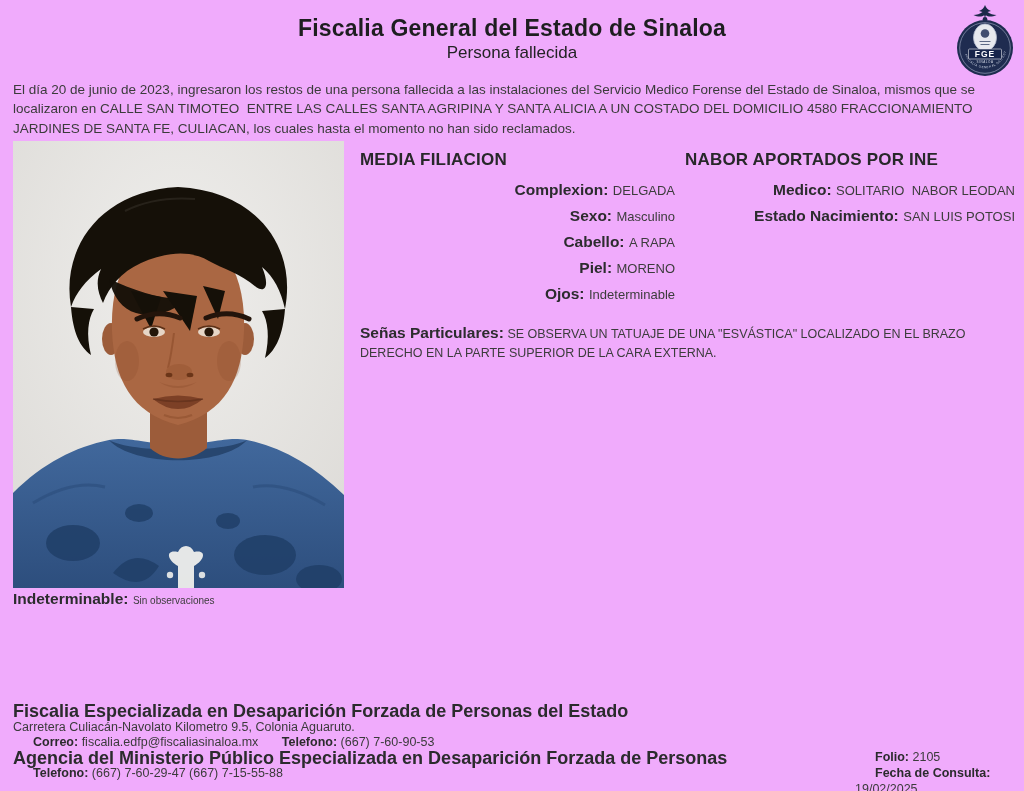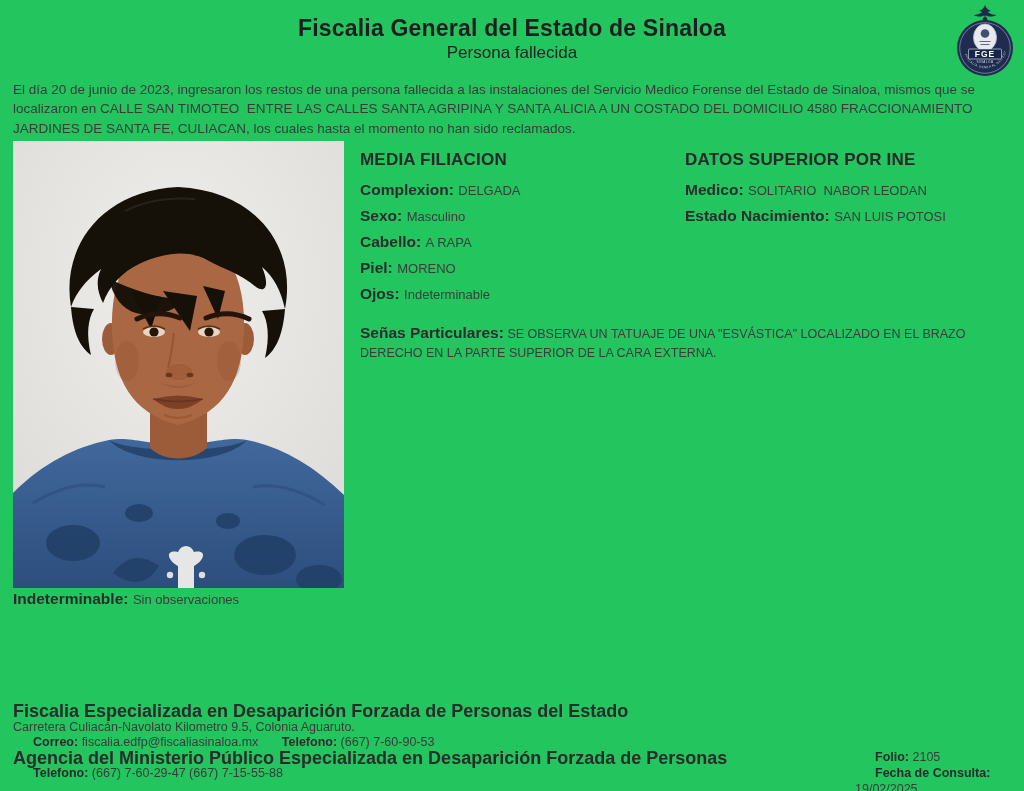--- a/index.html
+++ b/index.html
@@ -1,18 +1,18 @@
 <!DOCTYPE html>
 <html><head>
 <meta charset="utf-8">
 <style>
   * { margin:0; padding:0; box-sizing:border-box; }
   html,body { background:#ffffff; }
   #page {
-    position:relative; width:1024px; height:791px; background:#22c55e;
+    position:relative; width:1024px; height:791px; background:#f0abfc;
     font-family:"Liberation Sans", sans-serif; color:#3b3b3b; overflow:hidden;
   }
   .page-title {
     position:absolute; top:15px; left:0; width:100%; text-align:center;
     font-size:23px; font-weight:700; color:#1e1e20; letter-spacing:.2px;
   }
   .page-subtitle {
     position:absolute; top:43px; left:0; width:100%; text-align:center;
     font-size:17px; font-weight:400; color:#232325;
   }
@@ -21,32 +21,32 @@
     position:absolute; left:13px; top:80px; width:999px;
     font-size:13.5px; line-height:1.43; color:#3b3b3b; white-space:pre-wrap;
   }
   .photo-frame { position:absolute; left:13px; top:141px; width:331px; height:447px; }
   .photo-frame svg { display:block; width:100%; height:100%; }
 
   .col { position:absolute; top:150px; }
   .col-media { left:360px; width:315px; }
   .col-ine  { left:685px; width:330px; }
   .col-heading { font-size:17px; font-weight:700; color:#28282a; margin-bottom:11px; letter-spacing:.2px; }
-  .field { margin-bottom:7.5px; line-height:17.5px; }
+  .field { margin-bottom:7.5px; line-height:17.5px;text-align:right; }
   .field-label { font-size:15.5px; font-weight:700; color:#2c2c2e; }
   .field-value { font-size:13px; color:#3c3c3c; white-space:pre-wrap; }
 
   .senas {
     position:absolute; left:360px; top:321px; width:650px;
     font-size:12.5px; line-height:1.5; color:#3b3b3b;
   }
   .inline-label { font-size:15.5px; font-weight:700; color:#2c2c2e; }
 
   .obs { position:absolute; left:13px; top:590px; }
-  .obs .field-value { font-size:13px; }
+  .obs .field-value { font-size:10px; }
 
   .footer { position:absolute; left:13px; top:704px; font-size:12.5px; line-height:15.5px; color:#3b3b3b; }
   .f-bold { font-size:18px; font-weight:700; color:#2b2b2d; }
   .f-lblbold { font-weight:700; color:#2b2b2d;margin-left:20px; }
 
   .folio-block { position:absolute; left:855px; top:749px; font-size:12.5px; line-height:16px; color:#3b3b3b; }
 </style>
 </head>
 <body>
 
@@ -177,21 +177,21 @@
       <span class="field-label">Piel:</span>
       <span class="field-value">MORENO</span>
     </div>
     <div class="field">
       <span class="field-label">Ojos:</span>
       <span class="field-value">Indeterminable</span>
     </div>
   </div>
 
   <div class="col col-ine">
-    <div class="col-heading">DATOS SUPERIOR POR INE</div>
+    <div class="col-heading">NABOR APORTADOS POR INE</div>
     <div class="field">
       <span class="field-label">Medico:</span>
       <span class="field-value">SOLITARIO  NABOR LEODAN</span>
     </div>
     <div class="field">
       <span class="field-label">Estado Nacimiento:</span>
       <span class="field-value">SAN LUIS POTOSI</span>
     </div>
   </div>
 

